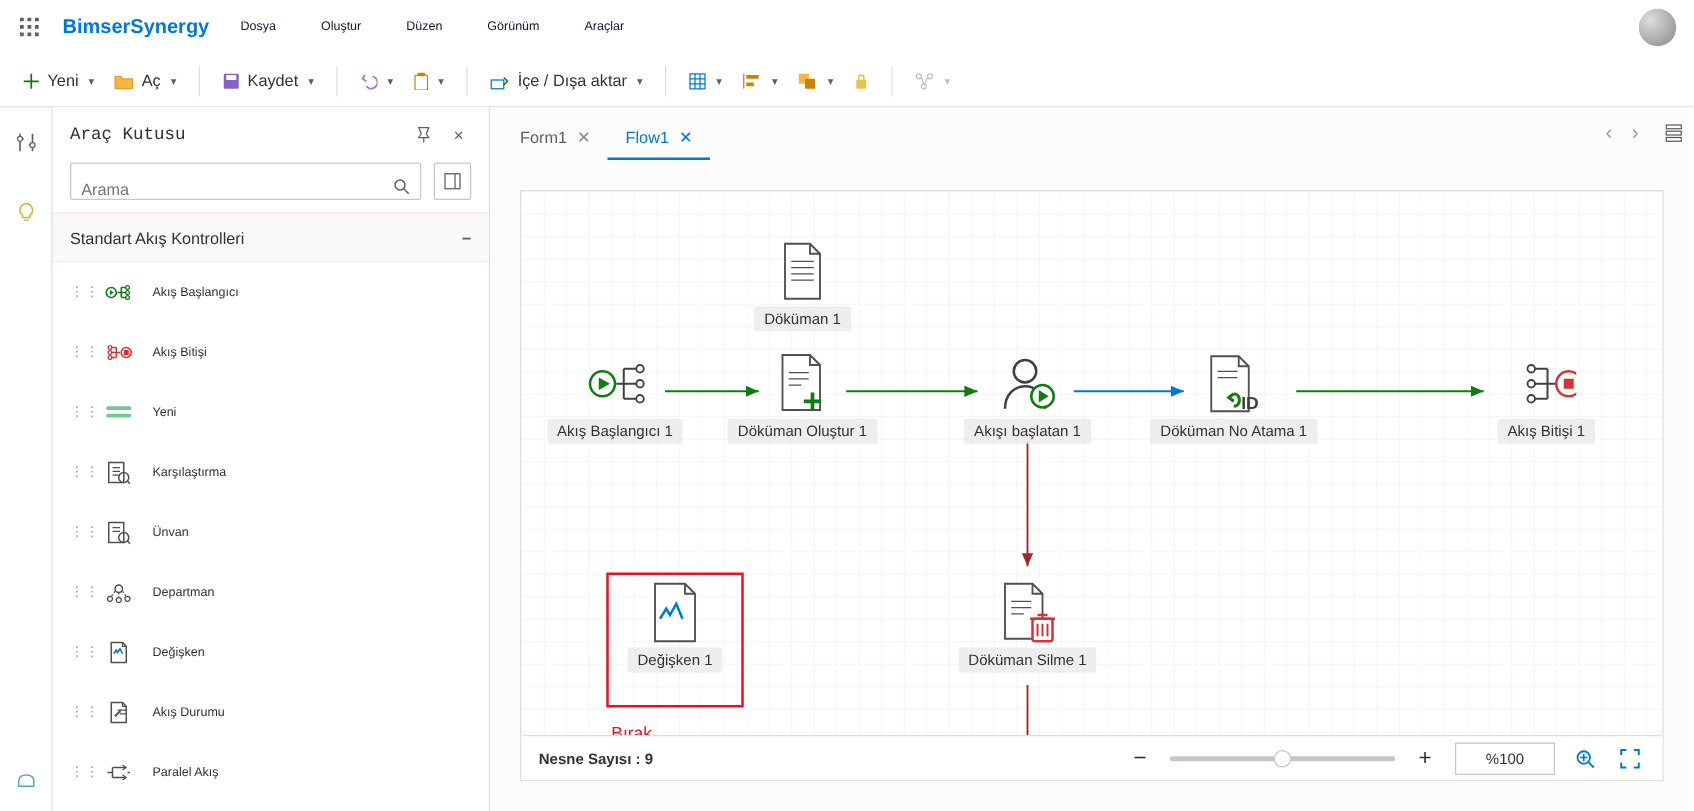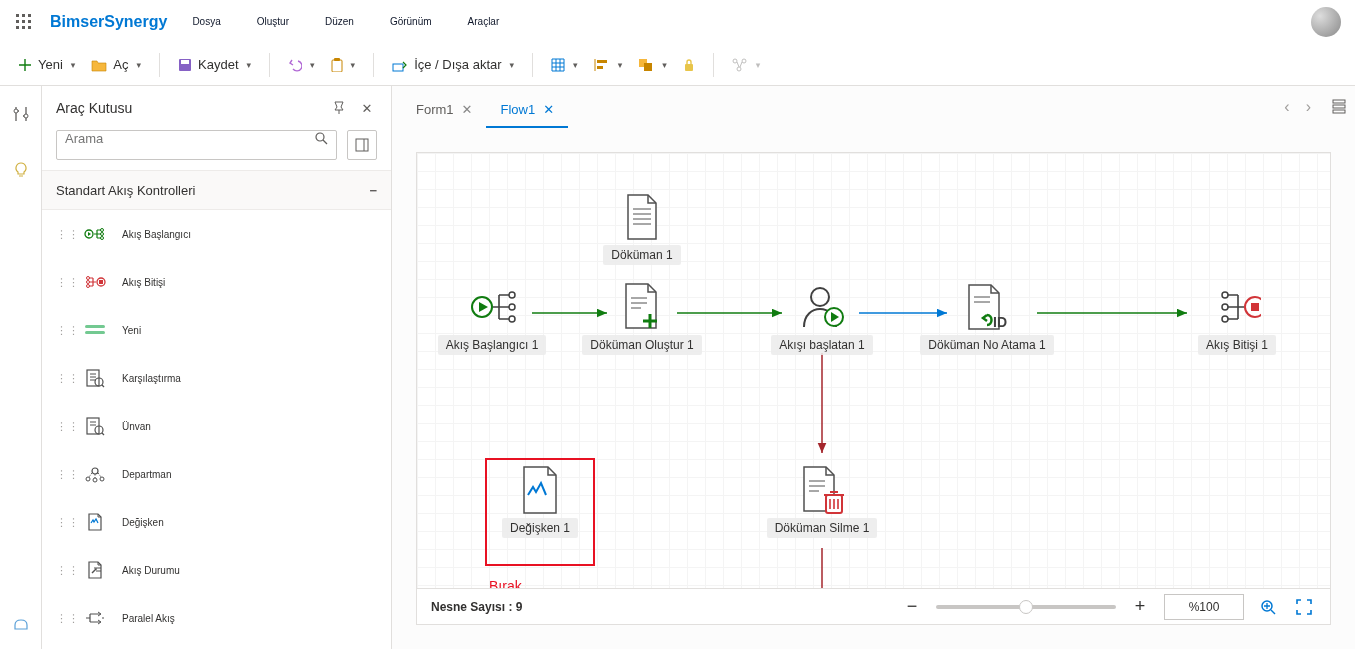--- a/index.html
+++ b/index.html
@@ -21,26 +21,26 @@
   .tb-btn .chev { font-size: 9px; color: #605e5c; margin-left: 2px; }
   .ico { display: inline-flex; align-items: center; justify-content: center; }
   
   
   .main { display: flex; height: calc(100% - 86px); }
   .rail { width: 42px; border-right: 1px solid #e1dfdd; display: flex; flex-direction: column; align-items: center; padding-top: 14px; gap: 28px; position: relative; }
   .rail-item { width: 28px; height: 28px; display:flex; align-items:center; justify-content:center; cursor:pointer; color:#605e5c; }
   .rail-bottom { position:absolute; bottom:10px; }
   
   .sidebar { width: 350px; border-right: 1px solid #e1dfdd; display: flex; flex-direction: column; background: #fff; }
-  .side-header { display: flex; align-items: center; height: 44px; padding: 0 14px; }
+  .side-header { display: flex; align-items: center; height: 44px; padding: 0 14px; font-family: Liberation Mono, monospace; }
   .side-title { font-size: 14px; font-weight: 400; color: #323130; }
   .side-header .spacer { flex: 1; }
   .side-header .hicon { width: 20px; height:20px; display:flex; align-items:center; justify-content:center; margin-left:8px; color:#605e5c; cursor:pointer; }
   .search-row { display:flex; align-items:center; gap:10px; padding: 0 14px 10px; }
-  .search-box { flex: 1; display: flex; align-items: flex-start; border: 1px solid #c8c6c4; height: 30px; border-radius: 2px; padding: 0 8px; }
+  .search-box { flex: 1; display: flex; align-items: flex-end; border: 1px solid #c8c6c4; height: 30px; border-radius: 2px; padding: 0 8px; }
   .search-box input { border: none; outline: none; flex: 1; font-size: 13px; background: transparent; color:#605e5c; }
   .search-box .sicon { color:#605e5c; }
   .sq-btn { width:30px; height:30px; border:1px solid #c8c6c4; display:flex; align-items:center; justify-content:center; cursor:pointer; border-radius:2px; }
   .group-header { display:flex; align-items:center; height:40px; padding:0 14px; background:#faf9f8; border-top:1px solid #edebe9; border-bottom:1px solid #edebe9; font-size:13px; cursor:pointer;gap:44px; }
   .group-header .spacer { flex:1; }
   .group-header .minus { color:#605e5c; font-weight:600; }
   .tool-list { flex:1; overflow-y:auto; }
   .tool-item { display:flex; align-items:center; height:48px; padding:0 14px; gap:16px; cursor:grab; }
   .grip { color:#a19f9d; letter-spacing:1px; font-size:11px; line-height:6px; width:12px; text-align:center; }
   .tool-icon { width:22px; height:22px; display:flex; align-items:center; justify-content:center; }

